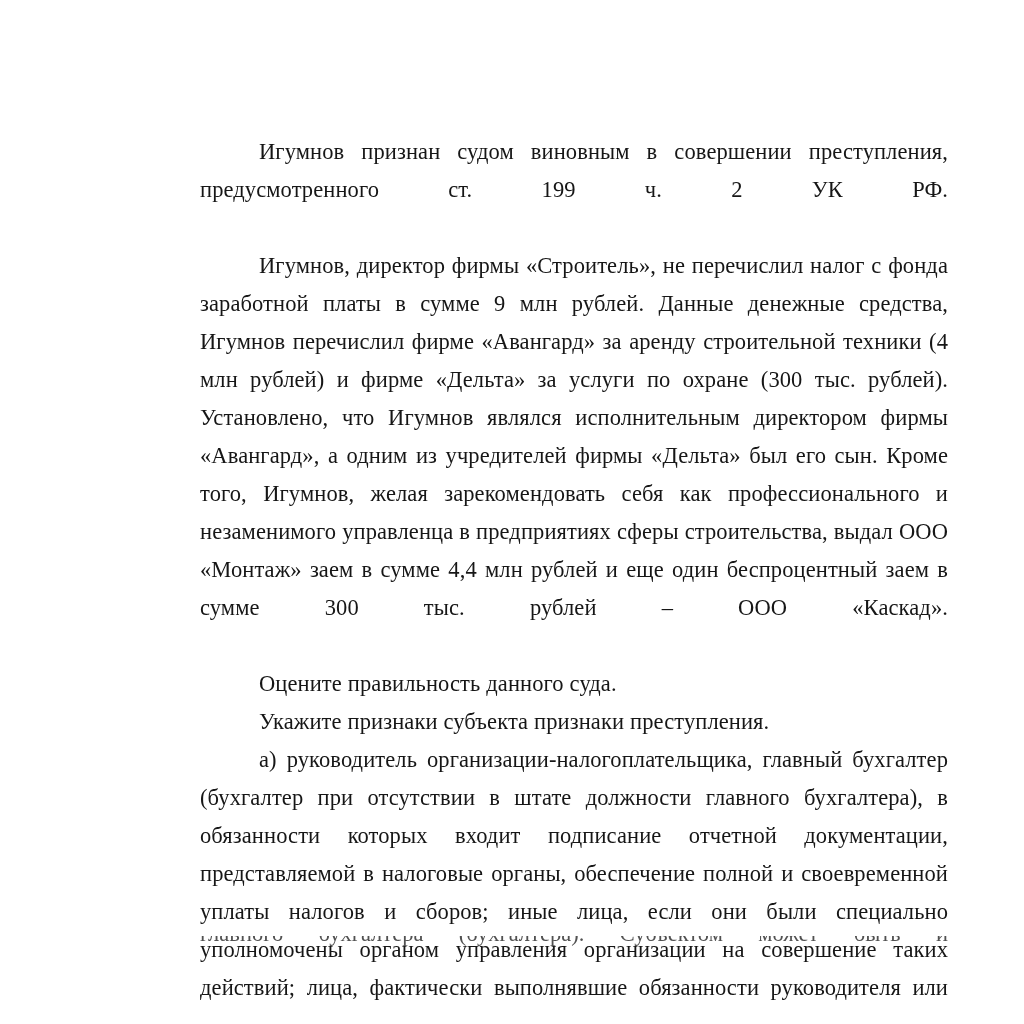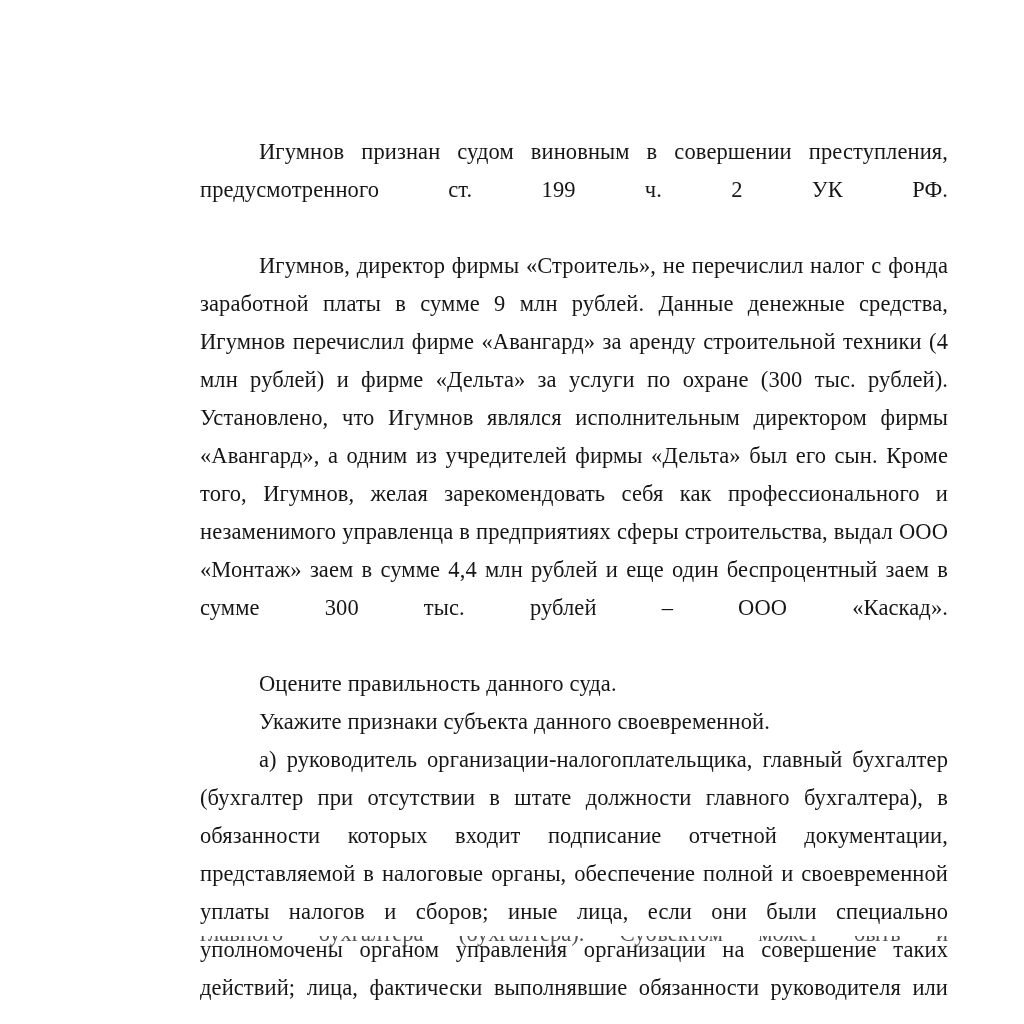--- a/index.html
+++ b/index.html
@@ -94,21 +94,21 @@
 <div class="page">
 
   <div class="text-column">
 
     <p class="para indent">Игумнов признан судом виновным в совершении преступления, предусмотренного ст. 199 ч. 2 УК РФ.</p>
 
     <p class="para indent">Игумнов, директор фирмы «Строитель», не перечислил налог с фонда заработной платы в сумме 9 млн рублей. Данные денежные средства, Игумнов перечислил фирме «Авангард» за аренду строительной техники (4 млн рублей) и фирме «Дельта» за услуги по охране (300 тыс. рублей). Установлено, что Игумнов являлся исполнительным директором фирмы «Авангард», а одним из учредителей фирмы «Дельта» был его сын. Кроме того, Игумнов, желая зарекомендовать себя как профессионального и незаменимого управленца в предприятиях сферы строительства, выдал ООО «Монтаж» заем в сумме 4,4 млн рублей и еще один беспроцентный заем в сумме 300 тыс. рублей – ООО «Каскад».</p>
 
     <p class="para indent single">Оцените правильность данного суда.</p>
 
-    <p class="para indent single">Укажите признаки субъекта данного своевременной.</p>
+    <p class="para indent single">Укажите признаки субъекта признаки преступления.</p>
 
     <p class="para indent">а) руководитель организации-налогоплательщика, главный бухгалтер (бухгалтер при отсутствии в штате должности главного бухгалтера), в обязанности которых входит подписание отчетной документации, представляемой в налоговые органы, обеспечение полной и своевременной уплаты налогов и сборов; иные лица, если они были специально уполномочены органом управления организации на совершение таких действий; лица, фактически выполнявшие обязанности руководителя или</p>
 
   </div>
 
   <div class="clipped-line-wrap">
     <p class="clipped-line">главного бухгалтера (бухгалтера). Субъектом может быть и</p>
   </div>
 
 </div>

